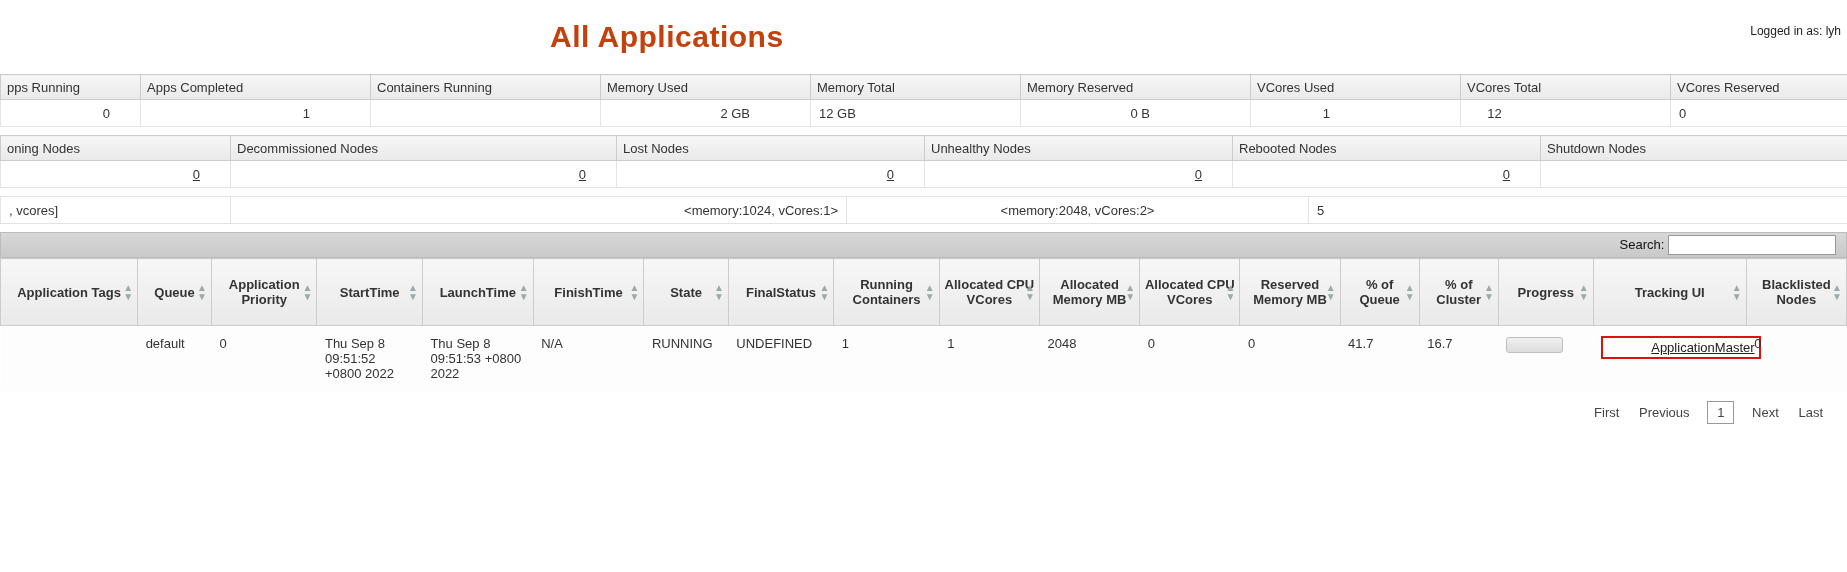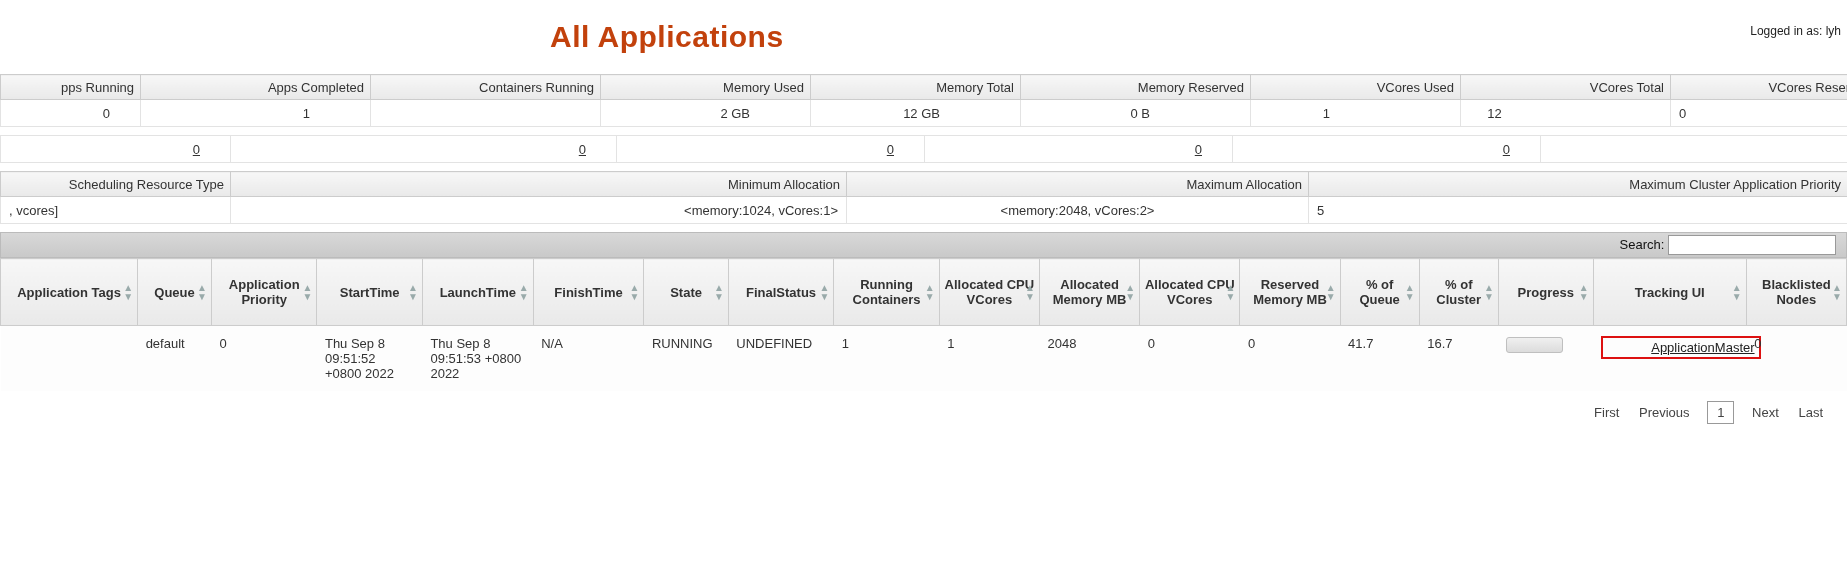--- a/index.html
+++ b/index.html
@@ -1,19 +1,19 @@
 <!DOCTYPE html>
 <html><head>
 <meta charset="utf-8">
 <style>
   html,body{margin:0;padding:0;font-family:Arial,Helvetica,sans-serif;font-size:13px;color:#333;background:#fff;}
   .logged-in{position:absolute;top:4px;right:6px;font-size:12px;color:#222;margin-top:20px;}
   h1.page-title{font-family:Verdana,Arial,sans-serif;font-weight:700;font-size:30px;color:#c2410c;margin:20px 0 20px 550px;letter-spacing:.5px;}
   table.metrics{width:1847px;border-collapse:collapse;table-layout:fixed;margin-bottom:8px;}
-  table.metrics th{background:linear-gradient(#f7f7f7,#e9e9e9);border:1px solid #ccc;font-weight:400;color:#333;padding:3px 6px;text-align:right;height:18px;font-size:13px;white-space:nowrap;}
+  table.metrics th{background:linear-gradient(#f7f7f7,#e9e9e9);border:1px solid #ccc;font-weight:400;color:#333;padding:3px 6px;text-align:left;height:18px;font-size:13px;white-space:nowrap;}
   table.metrics td{border:1px solid #e3e3e3;padding:4px 8px;text-align:left;font-size:13px;color:#333;background:#fff;height:18px;}
   table.metrics td.underline{text-decoration:underline;}
   .datatable-header{background:linear-gradient(#d8d8d8,#c9c9c9);height:24px;line-height:24px;text-align:right;padding-right:10px;font-size:13px;color:#111;border:1px solid #bbb;}
   .datatable-header input{border:1px solid #999;height:16px;width:160px;font-size:12px;padding:1px 3px;}
   table.apps{width:1847px;border-collapse:collapse;table-layout:fixed;}
   table.apps th{background:linear-gradient(#f7f7f7,#e9e9e9);border:1px solid #ccc;font-weight:700;color:#333;padding:18px 4px;text-align:center;font-size:13px;vertical-align:middle;position:relative;}
   table.apps th .sort{color:#9aa;font-size:10px;position:absolute;right:4px;top:50%;transform:translateY(-50%);line-height:9px;}
   table.apps td{border-top:1px solid #eee;padding:10px 8px;text-align:left;font-size:13px;color:#333;vertical-align:top;background:#fdfdfd;}
   .progress-bar{display:inline-block;width:55px;height:14px;border:1px solid #bfbfbf;border-radius:3px;background:linear-gradient(#f0f0f0,#dcdcdc);vertical-align:middle;}
   .tracking-link{color:#222;text-decoration:underline;margin-left:44px;}
@@ -55,41 +55,49 @@
     <th>Memory Reserved</th>
     <th>VCores Used</th>
     <th>VCores Total</th>
     <th>VCores Reserved</th>
   </tr>
   <tr>
     <td style="text-align:right;padding-right:30px;">0</td>
     <td style="text-align:right;padding-right:60px;">1</td>
     <td></td>
     <td style="text-align:right;padding-right:60px;">2 GB</td>
-    <td style="text-align:right;padding-right:80px;">12 GB</td>
+    <td style="text-align:left;padding-right:80px;">12 GB</td>
     <td style="text-align:right;padding-right:100px;">0 B</td>
     <td style="text-align:right;padding-right:130px;">1</td>
     <td style="text-align:center;padding-right:150px;">12</td>
     <td>0</td>
   </tr>
 </tbody>
     </table>
 </div>
 
 <div class="metrics-wrap">
 <table class="metrics">
   <colgroup>
     <col style="width:230px">
         <col style="width:386px">
         <col style="width:308px">
         <col style="width:308px">
         <col style="width:308px">
         <col style="width:308px">
   </colgroup>
   <tbody>
+        <tr>
+    <th>oning Nodes</th>
+    <th>Decommissioned Nodes</th>
+    <th>Lost Nodes</th>
+    <th>Unhealthy Nodes</th>
+    <th>Rebooted Nodes</th>
+    <th>Shutdown Nodes</th>
+  </tr>
   <tr>
     <td class="underline" style="text-align:right;padding-right:30px;">0</td>
     <td class="underline" style="text-align:right;padding-right:30px;">0</td>
     <td class="underline" style="text-align:right;padding-right:30px;">0</td>
     <td class="underline" style="text-align:right;padding-right:30px;">0</td>
     <td class="underline" style="text-align:right;padding-right:30px;">0</td>
     <td></td>
   </tr>
 </tbody>
     </table>
@@ -97,26 +105,20 @@
 
 <div class="metrics-wrap">
 <table class="metrics">
   <colgroup>
     <col style="width:230px">
         <col style="width:616px">
         <col style="width:462px">
         <col style="width:539px">
   </colgroup>
   <tbody>
-        <tr>
-    <th>Scheduling Resource Type</th>
-    <th>Minimum Allocation</th>
-    <th>Maximum Allocation</th>
-    <th>Maximum Cluster Application Priority</th>
-  </tr>
   <tr>
     <td>, vcores]</td>
     <td style="text-align:right;">&lt;memory:1024, vCores:1&gt;</td>
     <td style="text-align:center;">&lt;memory:2048, vCores:2&gt;</td>
     <td>5</td>
   </tr>
 </tbody>
     </table>
 </div>
 

